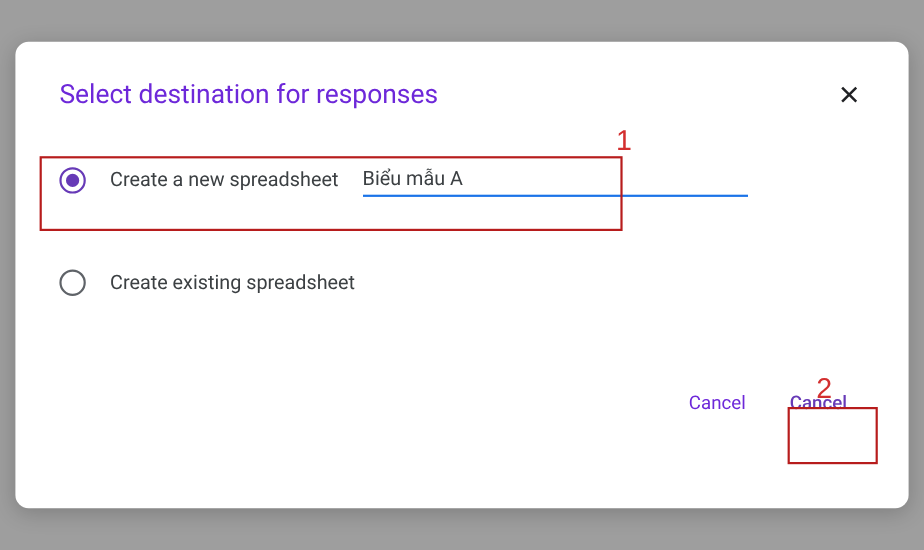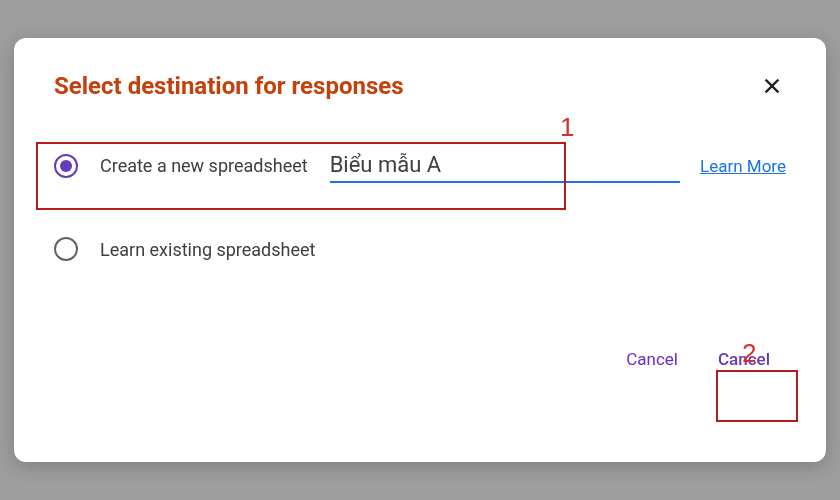--- a/index.html
+++ b/index.html
@@ -23,22 +23,22 @@
       box-shadow: 0 4px 20px rgba(0,0,0,0.2);
     }
     .dialog-header {
       display: flex;
       justify-content: space-between;
       align-items: center;
       margin-bottom: 50px;
     }
     .dialog-title {
       font-size: 24px;
-      font-weight: 700;
-      color: #c2410c;
+      font-weight: 400;
+      color: #6d28d9;
     }
     .close-btn {
       cursor: pointer;
       width: 28px;
       height: 28px;
       display: flex;
       align-items: center;
       justify-content: center;
     }
     .close-btn svg { width: 22px; height: 22px; }
@@ -85,21 +85,21 @@
       white-space: nowrap;
     }
     .name-input-wrap {
       position: relative;
       flex: 1;
       max-width: 300px;
     }
     .name-input {
       border: none;
       outline: none;
-      font-size: 22px;
+      font-size: 18px;
       color: #3c4043;
       width: 100%;
       padding: 2px 0 4px 0;
       font-family: inherit;
       background: transparent;
     }
     .input-underline {
       position: absolute;
       left: 0;
       right: -50px;
@@ -112,21 +112,21 @@
       font-size: 17px;
       text-decoration: underline;
       cursor: pointer;
       margin-left: auto;
       white-space: nowrap;
     }
     .row1-wrap {
       display: flex;
       align-items: center;
       gap: 30px;
-      margin-bottom: 48px;
+      margin-bottom: 60px;
     }
     .actions {
       display: flex;
       justify-content: flex-end;
       gap: 8px;
       margin-top: 70px;
       align-items: center;
     }
     .btn {
       font-size: 17px;
@@ -175,26 +175,25 @@
 
   <div class="row1-wrap">
     <div class="option-block-1">
       <div class="radio selected"></div>
       <div class="option-label">Create a new spreadsheet</div>
       <div class="name-input-wrap">
         <input class="name-input" value="Biểu mẫu A" style="">
         <div class="input-underline"></div>
       </div>
     </div>
-    <a class="learn-more">Learn More</a>
   </div>
 
   <div class="option-row">
     <div class="radio unselected"></div>
-    <div class="option-label">Learn existing spreadsheet</div>
+    <div class="option-label">Create existing spreadsheet</div>
   </div>
 
   <div class="actions">
     <button class="btn btn-cancel">Cancel</button>
     <button class="btn btn-create">Cancel</button>
   </div>
 </div>
 
 <div class="annot-box annot-1"></div>
 <div class="annot-label annot-l1">1</div>

